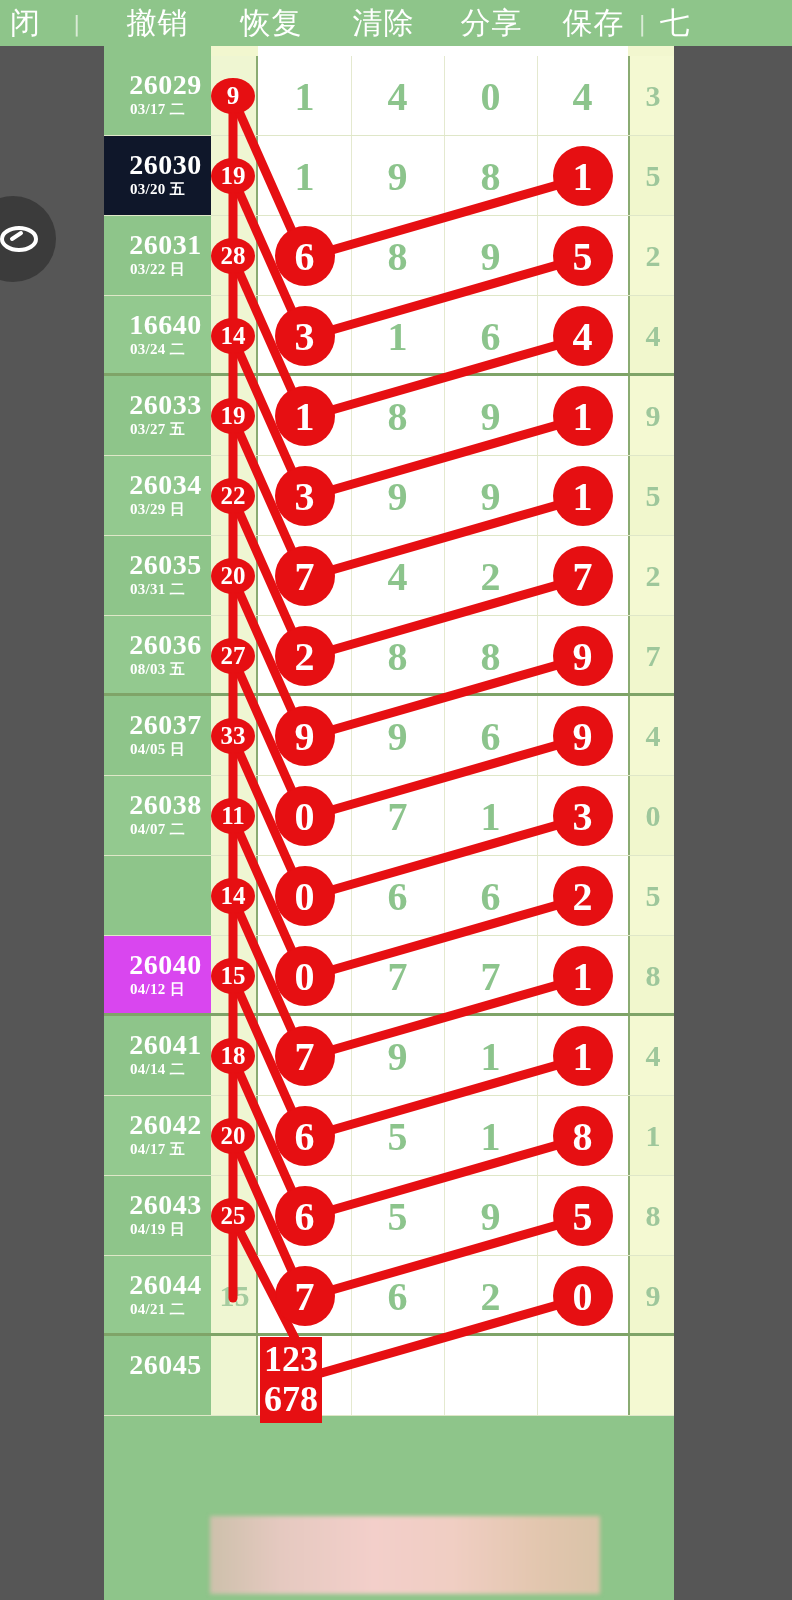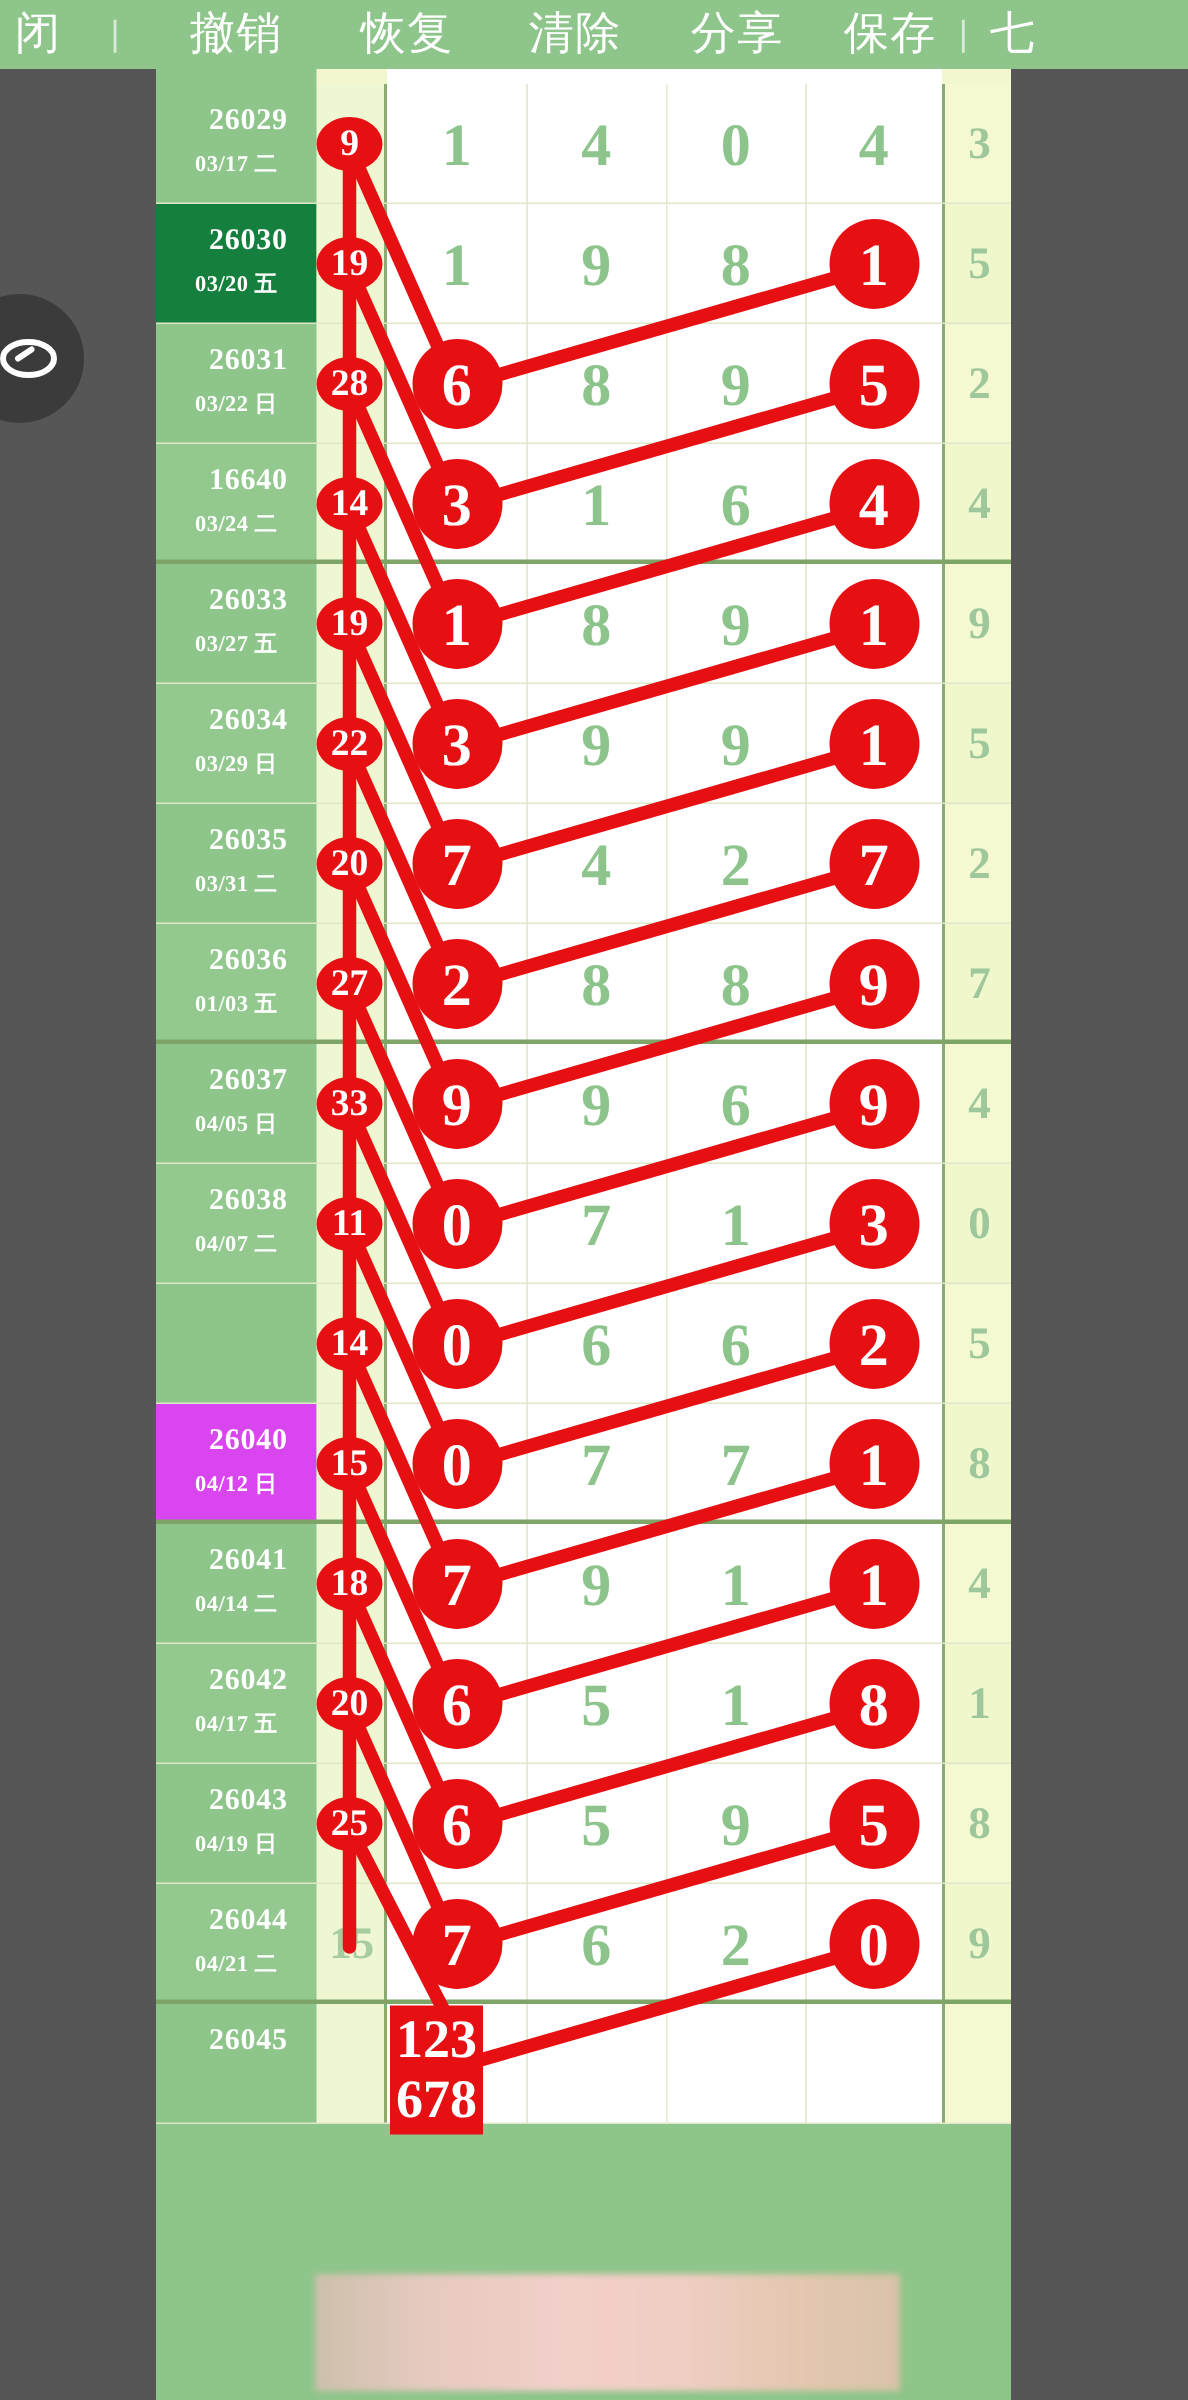--- a/index.html
+++ b/index.html
@@ -66,21 +66,21 @@
   .vline{ position:absolute; top:0; width:2px; background:#8aab72; z-index:6; }
   .vline.l1{ left:152px; }
   .vline.l2{ left:524px; }
   .thinline{ position:absolute; top:0; width:1px; background:#e4e9cf; z-index:5; }
 
   
   .id-no{
     position:absolute; left:16px; right:0; top:13px;
     text-align:center; color:#ffffff;
     font-family:"Liberation Serif", serif;
-    font-weight:bold; font-size:20px; letter-spacing:.5px;
+    font-weight:bold; font-size:28px; letter-spacing:.5px;
   }
   .id-dt{
     position:absolute; left:0; right:0; top:44px;
     text-align:center; color:#ffffff;
     font-family:"Liberation Serif", serif;
     font-weight:bold; font-size:15px; letter-spacing:.3px;
   }
 
   
   .digit{
@@ -218,21 +218,21 @@
             <div class="stat">2</div>
           </div>
           <div class="thinline" style="left: 574px; height: 80px; background: rgb(226, 233, 198);"></div>
           <div class="cell" style="left: 624px; width: 51px; background: rgb(244, 249, 210);">
             <div class="stat two">11</div>
           </div>
           <div class="thinline" style="left: 624px; height: 80px; background: rgb(226, 233, 198);"></div>
         </div>
         <div class="hline" style="top: 79px;"></div>
         <div class="row" style="top: 80px;">
-          <div class="cell c-id" style="background: #15803d;">
+          <div class="cell c-id" style="background: #0f172a;">
             <div class="id-no">26030</div>
             <div class="id-dt">03/20 五</div>
           </div>
           <div class="cell c-sum"></div>
           <div class="cell" style="left: 154px; width: 93px; background: rgb(255, 255, 255);">
             <div class="digit">1</div>
           </div>
           <div class="cell" style="left: 247px; width: 93px; background: rgb(255, 255, 255);">
             <div class="digit">9</div>
           </div>
@@ -402,21 +402,21 @@
           <div class="thinline" style="left: 574px; height: 80px; background: rgb(226, 233, 198);"></div>
           <div class="cell" style="left: 624px; width: 51px; background: rgb(244, 249, 210);">
             <div class="stat">2</div>
           </div>
           <div class="thinline" style="left: 624px; height: 80px; background: rgb(226, 233, 198);"></div>
         </div>
         <div class="hline" style="top: 559px;"></div>
         <div class="row" style="top: 560px;">
           <div class="cell c-id" style="background: rgb(147, 201, 143);">
             <div class="id-no">26036</div>
-            <div class="id-dt">01/03 五</div>
+            <div class="id-dt">08/03 五</div>
           </div>
           <div class="cell c-sum"></div>
           <div class="cell" style="left: 154px; width: 93px; background: rgb(255, 255, 255);"></div>
           <div class="cell" style="left: 247px; width: 93px; background: rgb(255, 255, 255);">
             <div class="digit">8</div>
           </div>
           <div class="thinline" style="left: 247px; height: 80px;"></div>
           <div class="cell" style="left: 340px; width: 93px; background: rgb(255, 255, 255);">
             <div class="digit">8</div>
           </div>

